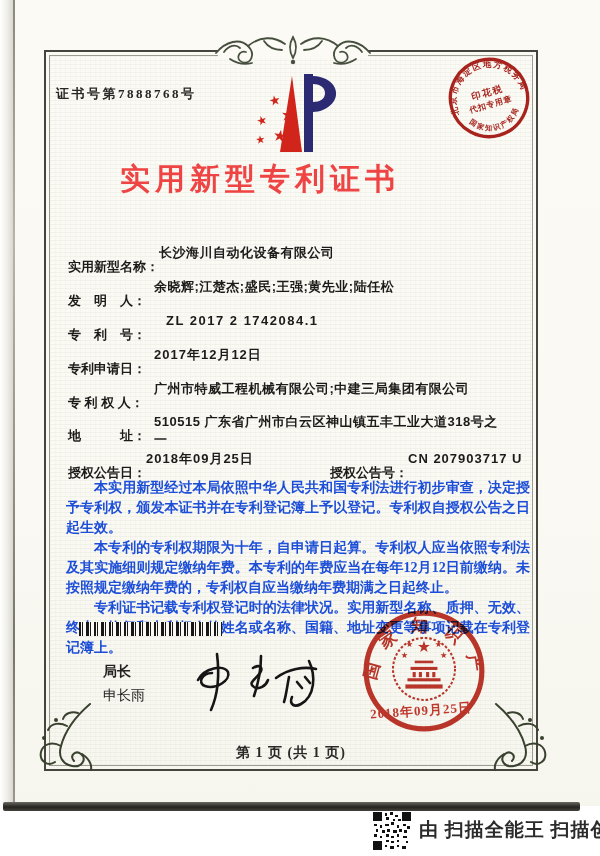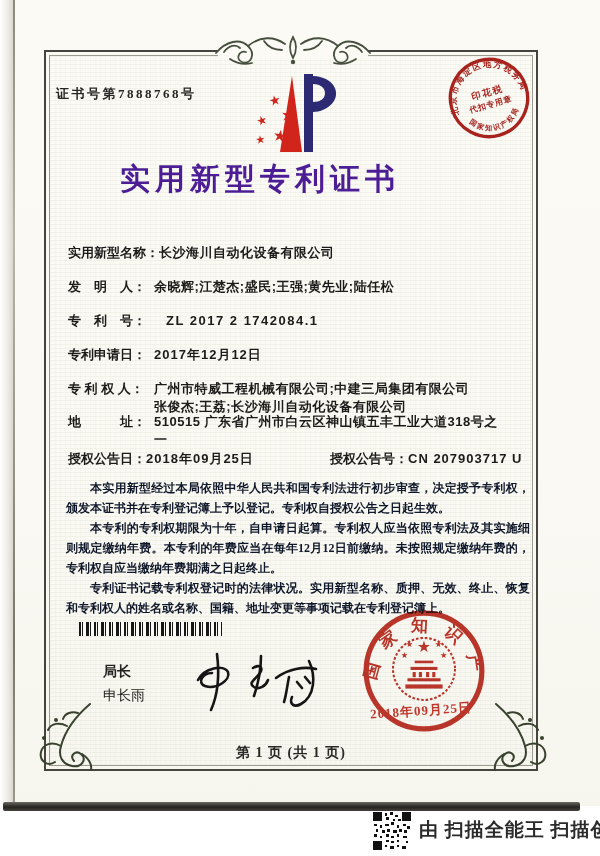--- a/index.html
+++ b/index.html
@@ -29,37 +29,37 @@
   .ornament-top { position:absolute; left:206px; top:25px; z-index:3; }
   .ornament-bl { position:absolute; left:34px; top:698px; z-index:3; }
   .ornament-br { position:absolute; left:490px; top:698px; transform:scaleX(-1); z-index:3; }
 
   .cert-no { position:absolute; left:56px; top:85px; font-size:13px; font-weight:700;
     letter-spacing:2.5px; color:#272624; z-index:2; }
 
   .logo { position:absolute; left:246px; top:68px; z-index:2; }
 
   .title { position:absolute; left:0; top:159px; width:520px; text-align:center;
-    font-size:30px; font-weight:700; letter-spacing:5px; color:#4c1d95; z-index:2; }
+    font-size:30px; font-weight:700; letter-spacing:5px; color:#ef4444; z-index:2; }
 
   
   .frow { position:absolute; left:68px; width:470px; display:flex; z-index:2;
     font-family:"Liberation Sans","DejaVu Sans",sans-serif;
     font-size:13px; font-weight:700; color:#1c1b1a; line-height:18px; }
-  .frow .lbl { flex:0 0 86px; white-space:nowrap; }
+  .frow .lbl { flex:0 0 86px; white-space:nowrap;margin-top:14px; }
   .frow .val { white-space:nowrap; letter-spacing:0.5px; }
   .val-spread { letter-spacing:5px; }
   .row-name { top:244px; } .row-inv { top:278px; } .row-pno { top:312px;gap:12px; }
   .row-fdate { top:346px; } .row-patentee { top:380px; } .row-addr { top:413px; }
   .row-grant { top:450px; }
   .grant-no-part { position:absolute; left:262px; top:0; display:flex; }
 
   
   .body-text { position:absolute; left:66px; top:478px; width:464px; z-index:2;
-    font-size:12px; line-height:20px; color:#0f172a; text-align:justify; font-weight:600; }
+    font-size:14px; line-height:20px; color:#1d4ed8; text-align:justify; font-weight:600; }
   .body-text p { text-indent:2em; margin:0; }
 
   .barcode { position:absolute; left:79px; top:622px; width:143px; height:14px; z-index:2;
     background:repeating-linear-gradient(90deg,
       #171717 0 2px, #fbfaf5 2px 3px, #171717 3px 4px, #fbfaf5 4px 7px,
       #171717 7px 10px, #fbfaf5 10px 11px, #171717 11px 12px, #fbfaf5 12px 15px); }
 
   .sig-title { position:absolute; left:103px; top:663px; font-size:14px; font-weight:700;
     color:#242322; z-index:2; font-family:"Liberation Sans",sans-serif; }
   .sig-name  { position:absolute; left:103px; top:687px; font-size:14px; font-weight:400;
@@ -179,21 +179,20 @@
     <span class="val" style="letter-spacing:1.5px">ZL 2017 2 1742084.1</span>
   </div>
   <div class="frow row-fdate">
     <span class="lbl">专利申请日：</span>
     <span class="val" style="letter-spacing:1px">2017年12月12日</span>
   </div>
   <div class="frow row-patentee">
     <span class="lbl">专 利 权 人：</span>
     <span class="val">
       <div>广州市特威工程机械有限公司;中建三局集团有限公司</div>
-      <div>张俊杰;王荔;长沙海川自动化设备有限公司</div>
     </span>
   </div>
   <div class="frow row-addr">
     <span class="lbl">地　　　址：</span>
     <span class="val">
       <div>510515 广东省广州市白云区神山镇五丰工业大道318号之</div>
       <div>一</div>
     </span>
   </div>
   <div class="frow row-grant">

